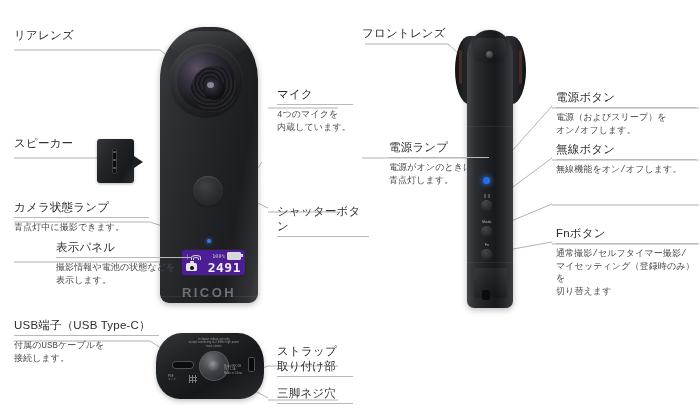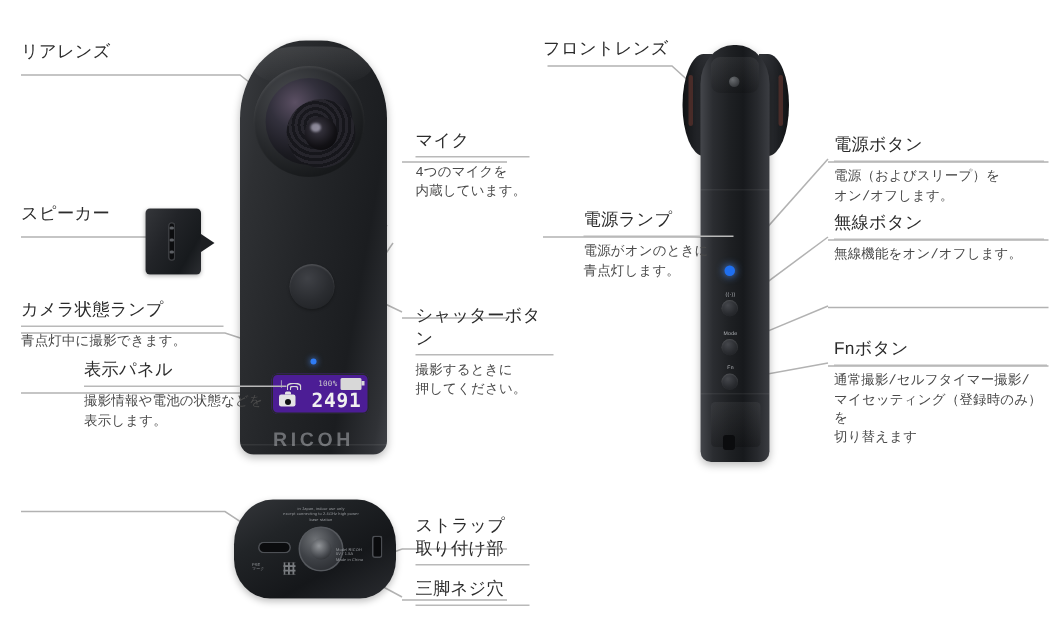--- a/index.html
+++ b/index.html
@@ -440,33 +440,37 @@
     <div class="desc">青点灯中に撮影できます。</div>
   </div>
 
   <div class="callout" style="left:14px; top:240px; width:135px;margin-left:42px;">
     <div class="title">表示パネル</div>
     <div class="rule"></div>
     <div class="desc">撮影情報や電池の状態などを
 表示します。</div>
   </div>
 
+  <div class="callout" style="left:14px; top:318px; width:145px;">
+    <div class="title">USB端子（USB Type-C）</div>
+    <div class="rule"></div>
+    <div class="desc">付属のUSBケーブルを
+接続します。</div>
+  </div>
 
   <div class="callout right" style="left:277px; top:74px; width:76px;margin-top:13px;">
     <div class="title">マイク</div>
     <div class="rule"></div>
     <div class="desc">4つのマイクを
 内蔵しています。</div>
   </div>
 
   <div class="callout right" style="left:277px; top:204px; width:92px;">
     <div class="title">シャッターボタン</div>
     <div class="rule"></div>
-    <div class="desc">撮影するときに
-押してください。</div>
   </div>
 
   <div class="callout right" style="left:277px; top:344px; width:76px;">
     <div class="title">ストラップ
 取り付け部</div>
     <div class="rule"></div>
   </div>
 
   <div class="callout right" style="left:277px; top:386px; width:76px;">
     <div class="title">三脚ネジ穴</div>

